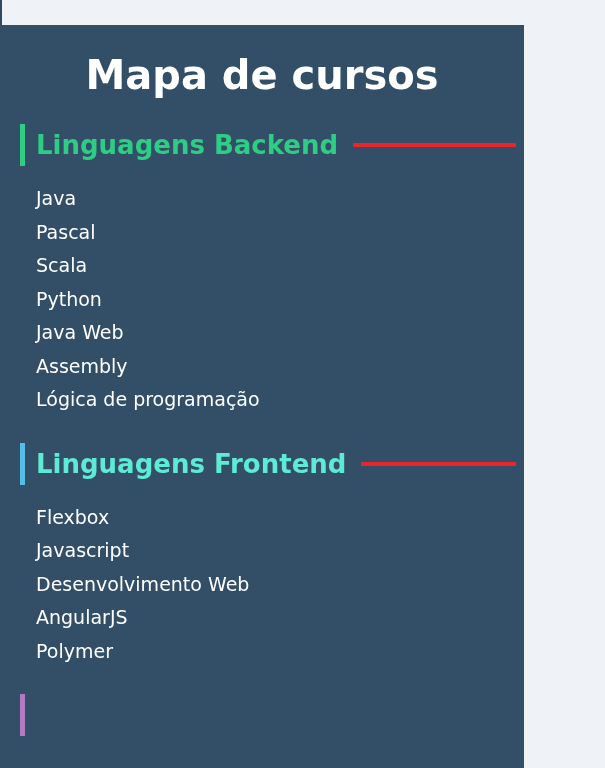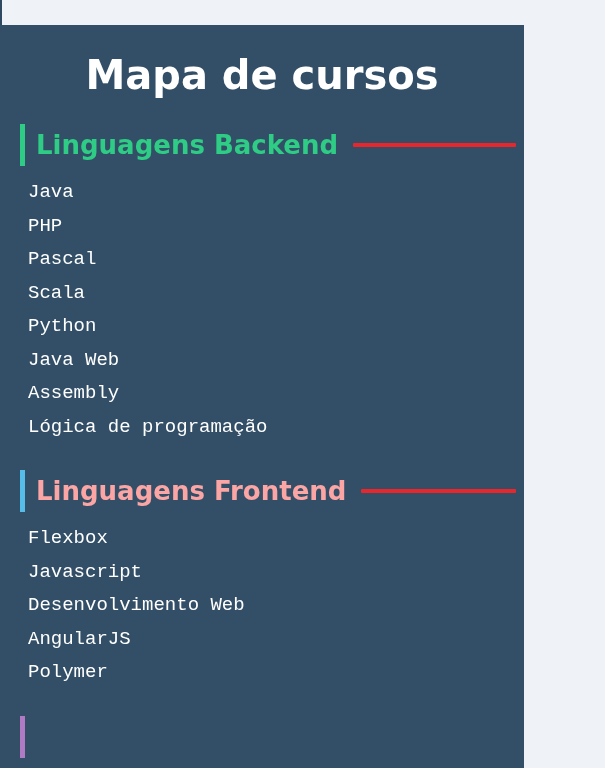--- a/index.html
+++ b/index.html
@@ -79,29 +79,28 @@
     margin-left: 15px;
     border-radius: 1px;
   }
 
   
   .accent-green  { background: #2ecc84; }
   .accent-blue   { background: #56bde8; }
   .accent-purple { background: #b07bc4; }
 
   .title-green  { color: #2ecc84; }
-  .title-blue   { color: #fca5a5; }
+  .title-blue   { color: #5eead4; }
   .title-purple { color: #b07bc4; }
 
   
   .course-list {
     list-style: none;
     padding-left: 20px;
-    margin: 8px;
-    font-family: Liberation Mono, monospace;
+    margin: 16px;
   }
 
   .course-item {
     color: #ffffff;
     font-size: 19px;
     line-height: 33.5px;
     white-space: nowrap;
   }
 </style>
 </head>
@@ -114,21 +113,20 @@
   <h1 class="page-title">Mapa de cursos</h1>
 
   <div class="section">
     <div class="section-head">
       <span class="accent-bar accent-green"></span>
       <span class="section-title title-green">Linguagens Backend</span>
       <span class="rule"></span>
     </div>
     <ul class="course-list">
       <li class="course-item">Java</li>
-      <li class="course-item">PHP</li>
       <li class="course-item">Pascal</li>
       <li class="course-item">Scala</li>
       <li class="course-item">Python</li>
       <li class="course-item">Java Web</li>
       <li class="course-item">Assembly</li>
       <li class="course-item">Lógica de programação</li>
     </ul>
   </div>
 
   <div class="section">

